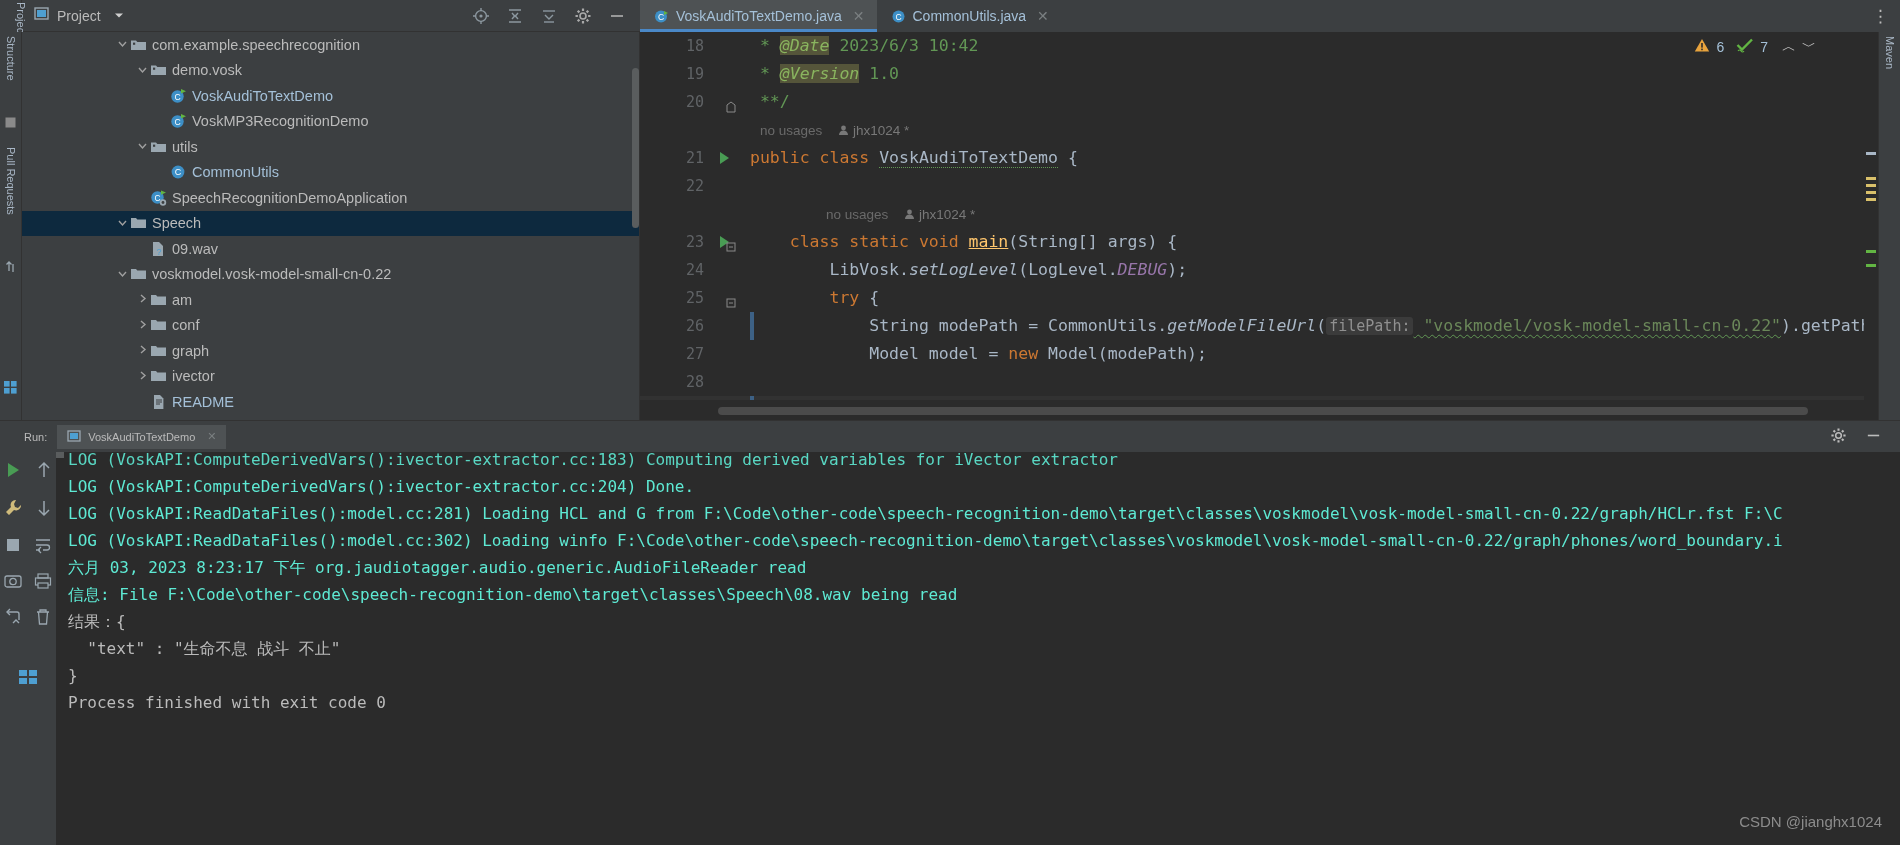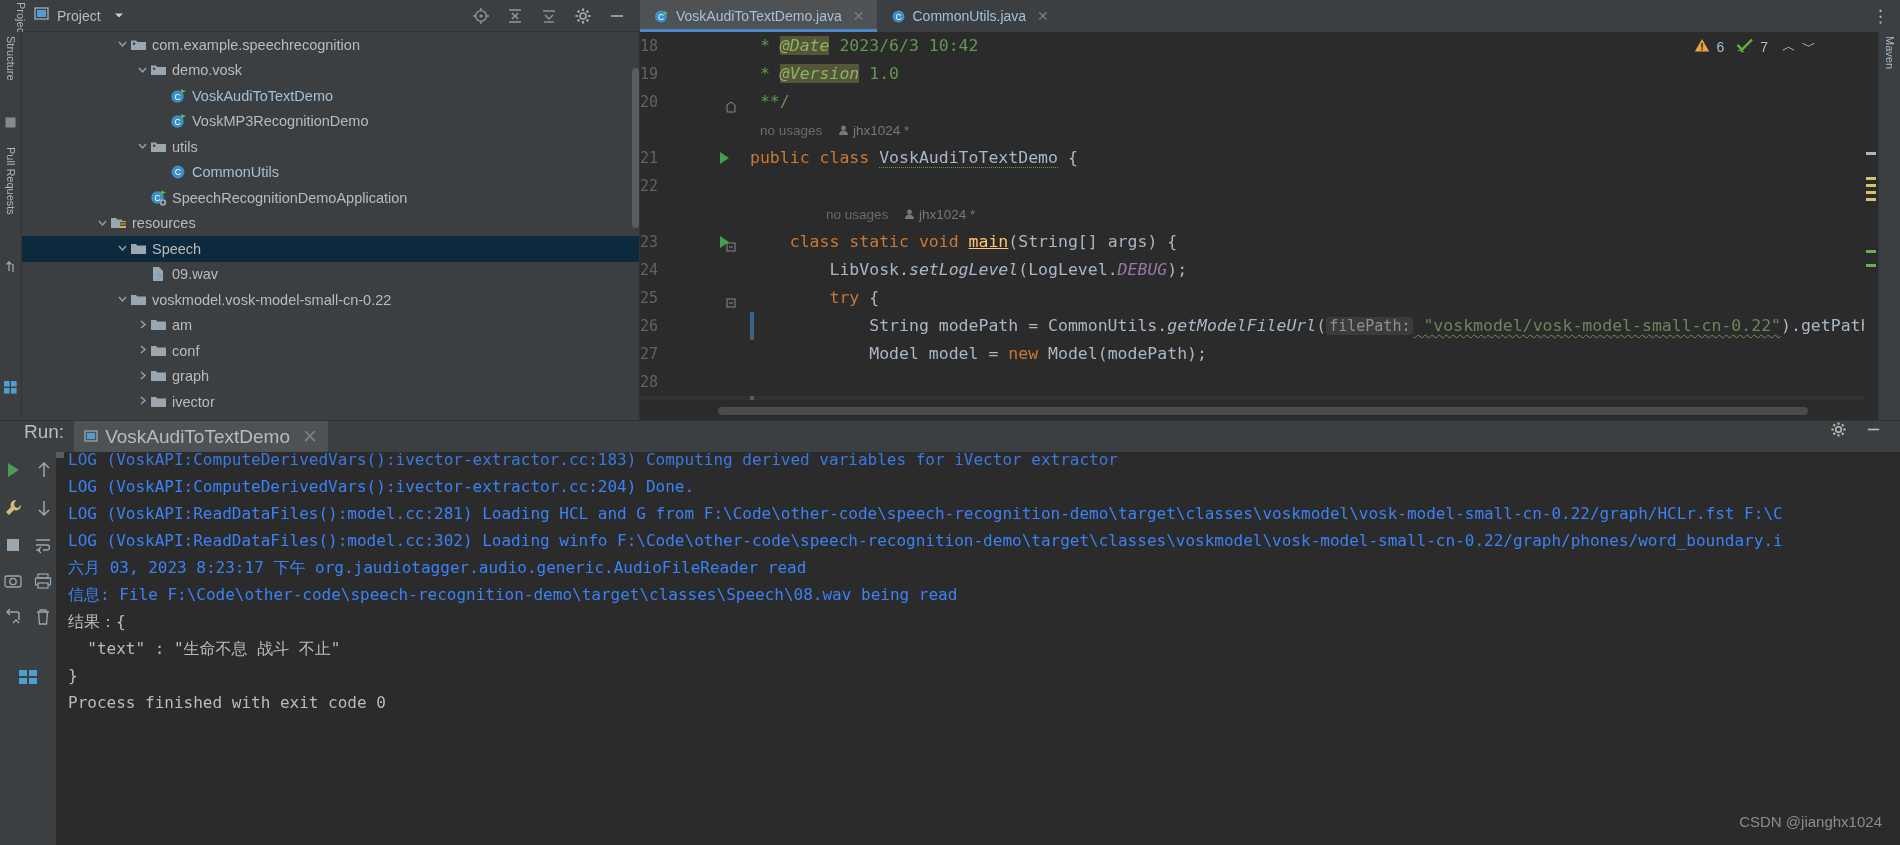--- a/index.html
+++ b/index.html
@@ -85,21 +85,21 @@
   
   .editor { flex: 1 1 auto; background: #2b2b2b; position: relative; overflow: hidden; min-width: 0; }
   .code-area {
     position: absolute; inset: 0 0 20px 0; overflow: hidden;
     font-family: "DejaVu Sans Mono", "Liberation Mono", monospace;
     font-size: 16.5px; line-height: 28px;
   }
   .cl { display: flex; align-items: flex-start; height: 28px; position: relative; white-space: pre; }
   .cl.hl { background: #323232; }
   .gutter {
-    width: 72px; flex: 0 0 72px; text-align: left; padding-right: 8px;
+    width: 72px; flex: 0 0 72px; text-align: right; padding-right: 8px;
     color: #606366; font-size: 15px; user-select: none;
   }
   .gutter.cur { color: #a4a3a3; }
   .marks { width: 38px; flex: 0 0 38px; position: relative; }
   .code { flex: 1; color: #a9b7c6; }
   .hint { color: #6a6a6a; font-size: 13.5px; font-family: "Liberation Sans", sans-serif; }
   .hint .user { color: #787878; }
 
   
   .kw { color: #cc7832; }
@@ -132,38 +132,38 @@
     font-size: 14px; color: #a4c0d8; font-family: "Liberation Sans", sans-serif;
   }
   .rightrail {
     width: 22px; flex: 0 0 22px; background: #3c3f41; border-left: 1px solid #323232;
     position: relative;
   }
 
   
   .runpanel { flex: 0 0 425px; display: flex; flex-direction: column; background: #3c3f41; }
   .run-header {
-    height: 32px; display: flex; align-items: flex-start; gap: 10px;
-    padding-left: 24px; font-size: 19px; color: #bbbbbb;
+    height: 32px; display: flex; align-items: center; gap: 10px;
+    padding-left: 24px; font-size: 11px; color: #bbbbbb;
     border-top: 1px solid #323232;
   }
   .run-tab { display: flex; align-items: center; gap: 7px; padding: 4px 10px; background: #4e5254; }
   .run-right { margin-left: auto; display: flex; align-items: center; gap: 18px; padding-right: 18px; }
 
   .run-body { flex: 1; display: flex; min-height: 0; }
   .run-toolbar {
     width: 56px; flex: 0 0 56px; background: #3c3f41;
     display: flex; flex-direction: column; align-items: center; padding-top: 8px; gap: 14px;
   }
   .console {
     flex: 1; background: #2b2b2b; position: relative; overflow: hidden;
     font-family: "DejaVu Sans Mono", "Liberation Mono", monospace;
     font-size: 16px; line-height: 27px; padding: 8px 0 0 12px;
   }
-  .cline { color: #3b82f6; white-space: pre; }
+  .cline { color: #5eead4; white-space: pre; }
   .cline.white { color: #bbbbbb; }
   .con-scroll-top {
     position: absolute; left: 0; top: 0; width: 8px; height: 6px; background: #5a5d5e;
   }
   .watermark {
     position: absolute; right: 18px; bottom: 10px; color: #8c8c8c; font-size: 15px;
     font-family: "Liberation Sans", sans-serif;
   }
 </style>
 </head>
@@ -349,32 +349,20 @@
             <span style="width: 112px; flex: 0 0 112px;"></span>
             <span class="arrow"></span>
             <span class="ico"><svg width="18" height="16" viewBox="0 0 18 16">
                 <circle cx="7.5" cy="7.5" r="6.2" fill="#3d8fc6"></circle>
                 <text x="7.5" y="10.8" font-size="8.4" fill="#fff" text-anchor="middle" font-family="Liberation Sans">C</text>
                 <path d="M11 0.5 L16 2.6 L11 4.8 Z" fill="#62b543"></path>
                 <circle cx="13" cy="12.5" r="3.2" fill="#9aa7b0"></circle>
                 <circle cx="13" cy="12.5" r="1.4" fill="#3c3f41"></circle>
               </svg></span>
             <span class="lbl">SpeechRecognitionDemoApplication</span>
-          </div>
-          <div class="trow">
-            <span style="width: 72px; flex: 0 0 72px;"></span>
-            <span class="arrow"><svg width="11" height="11" viewBox="0 0 11 11">
-                <path d="M2 4 L5.5 8 L9 4" stroke="#a0a0a0" stroke-width="1.4" fill="none"></path>
-              </svg></span>
-            <span class="ico"><svg width="17" height="16" viewBox="0 0 17 16">
-                <path d="M1 3h5l1.3 1.6H12V13H1z" fill="#9aa7b0"></path>
-                <rect x="10" y="6" width="6" height="7" fill="#d8a94a"></rect>
-                <path d="M10 7.5h6M10 9h6M10 10.5h6" stroke="#3c3f41" stroke-width="0.9"></path>
-              </svg></span>
-            <span class="lbl">resources</span>
           </div>
           <div class="trow selected">
             <span style="width: 92px; flex: 0 0 92px;"></span>
             <span class="arrow"><svg width="11" height="11" viewBox="0 0 11 11">
                 <path d="M2 4 L5.5 8 L9 4" stroke="#a0a0a0" stroke-width="1.4" fill="none"></path>
               </svg></span>
             <span class="ico"><svg width="17" height="16" viewBox="0 0 17 16">
                 <path d="M1 3h5l1.3 1.6H16V13H1z" fill="#9aa7b0"></path>
               </svg></span>
             <span class="lbl">Speech</span>

